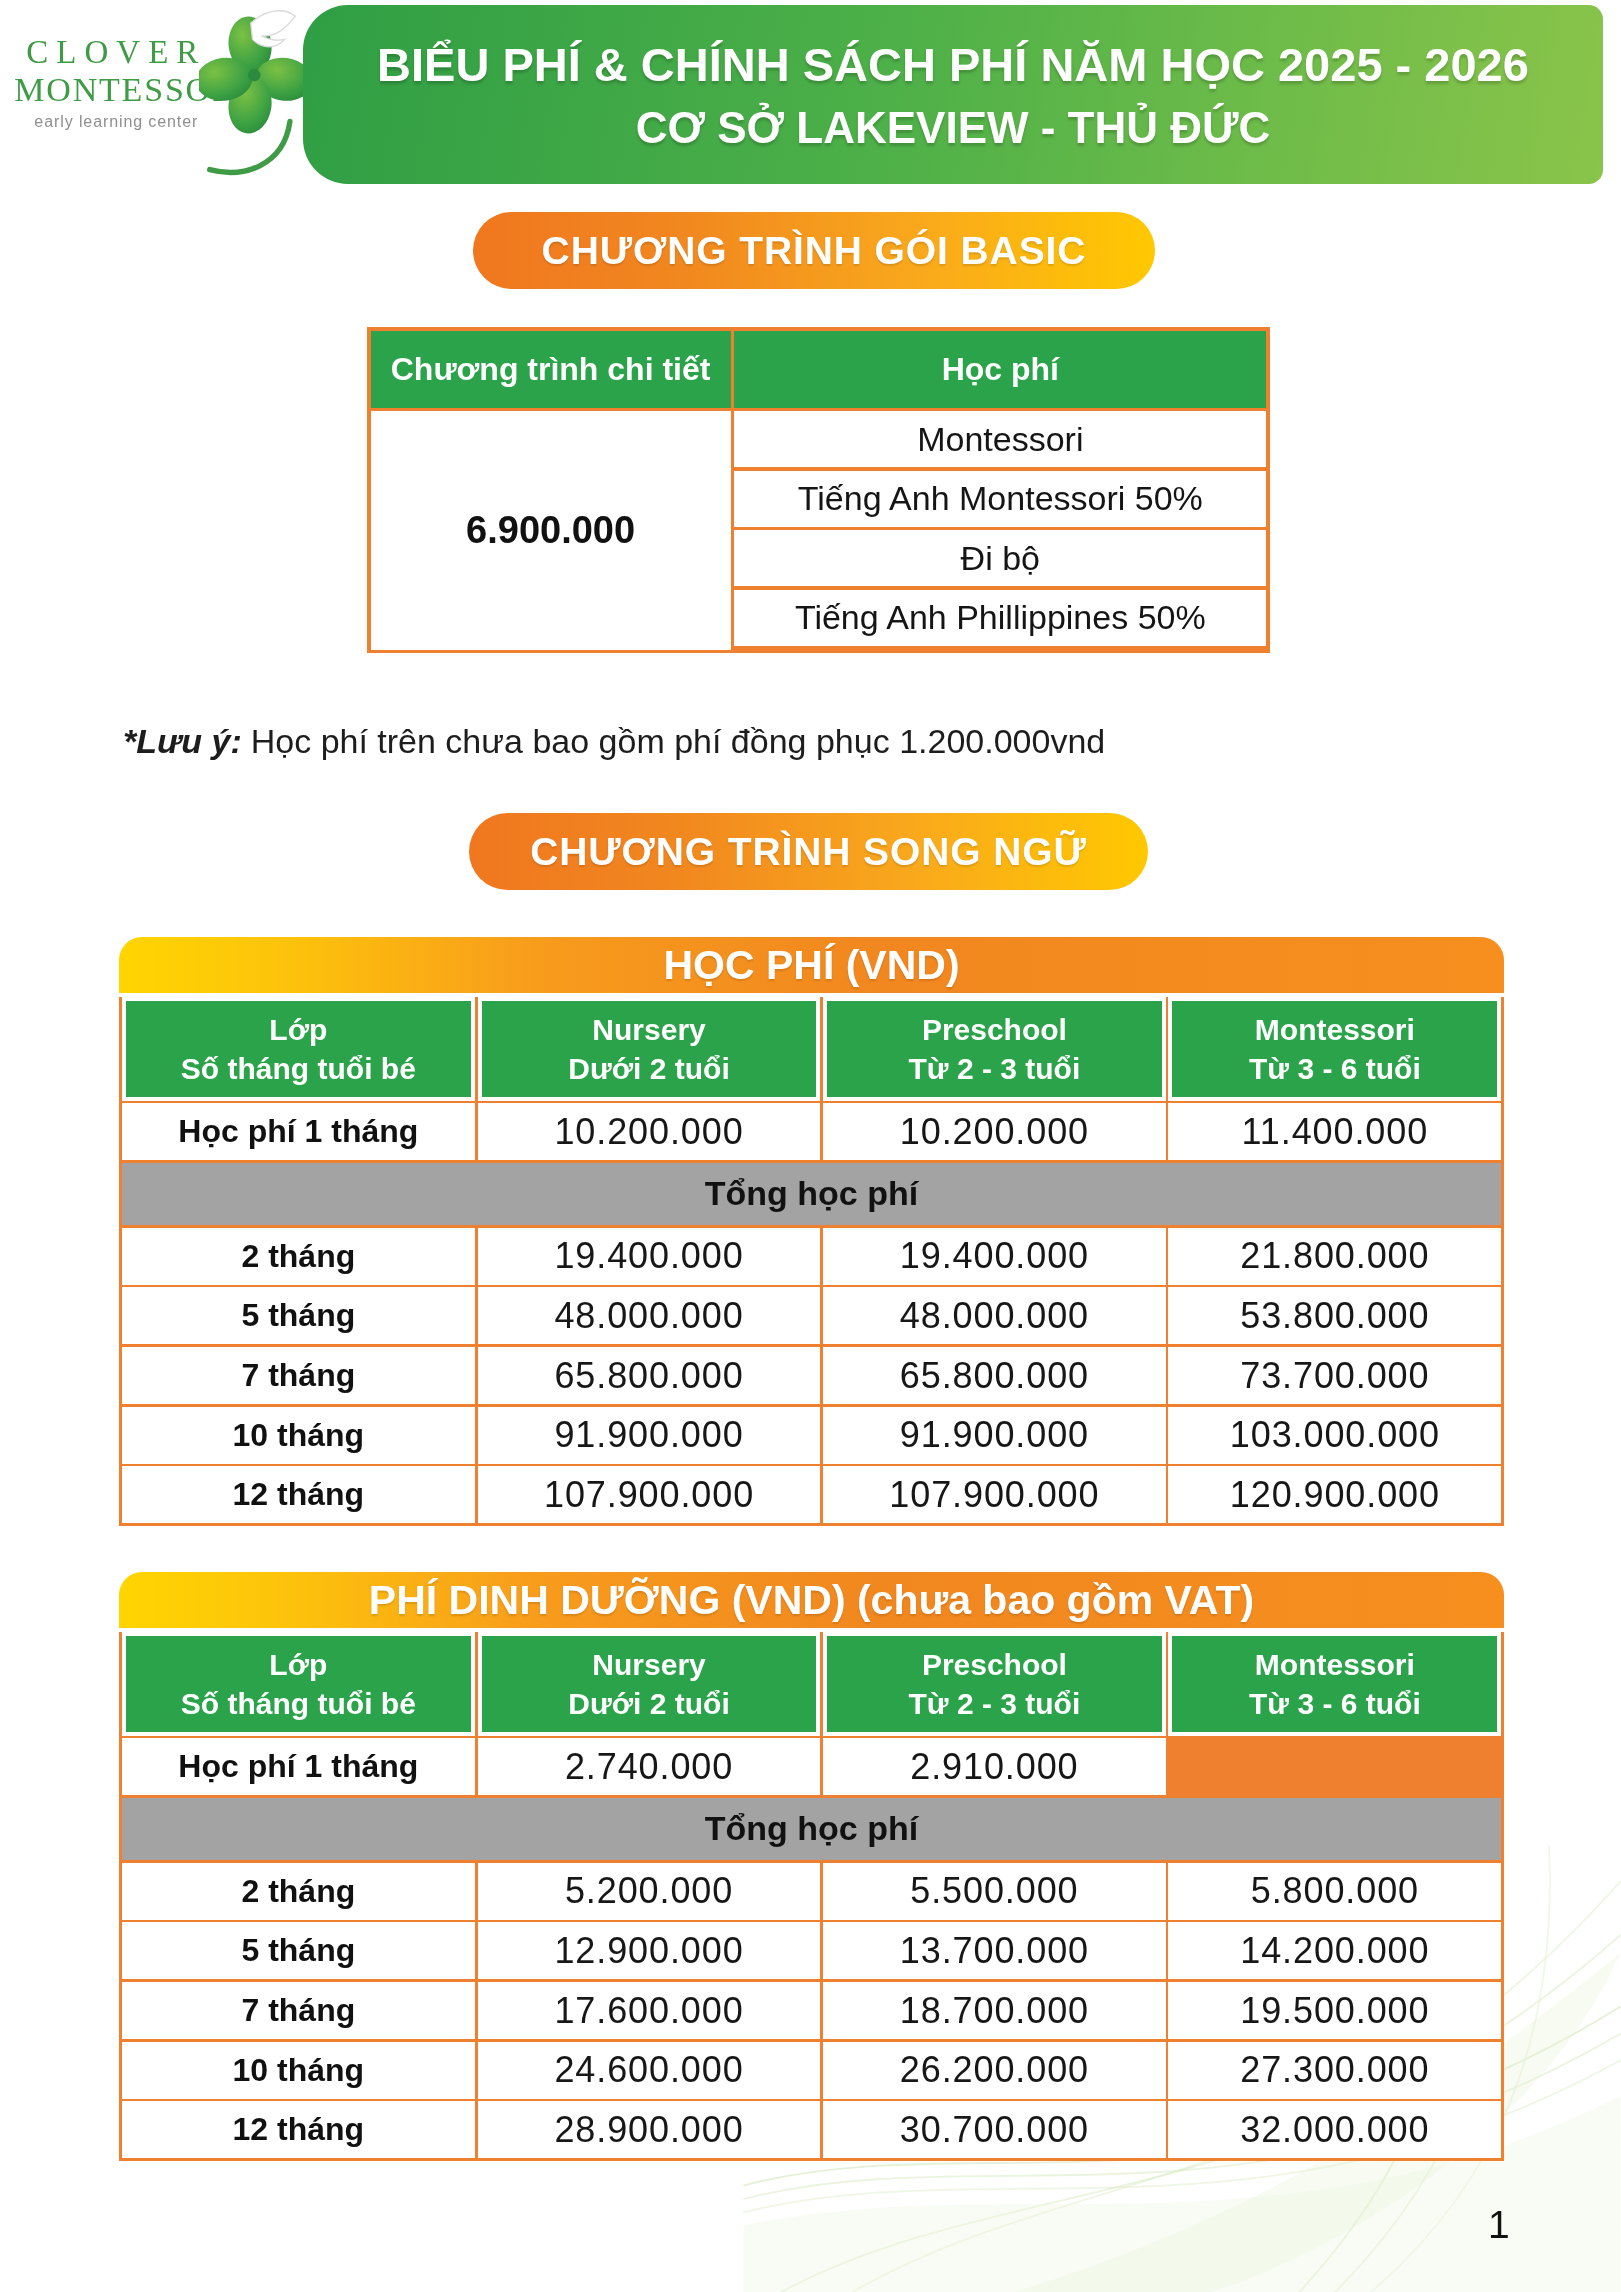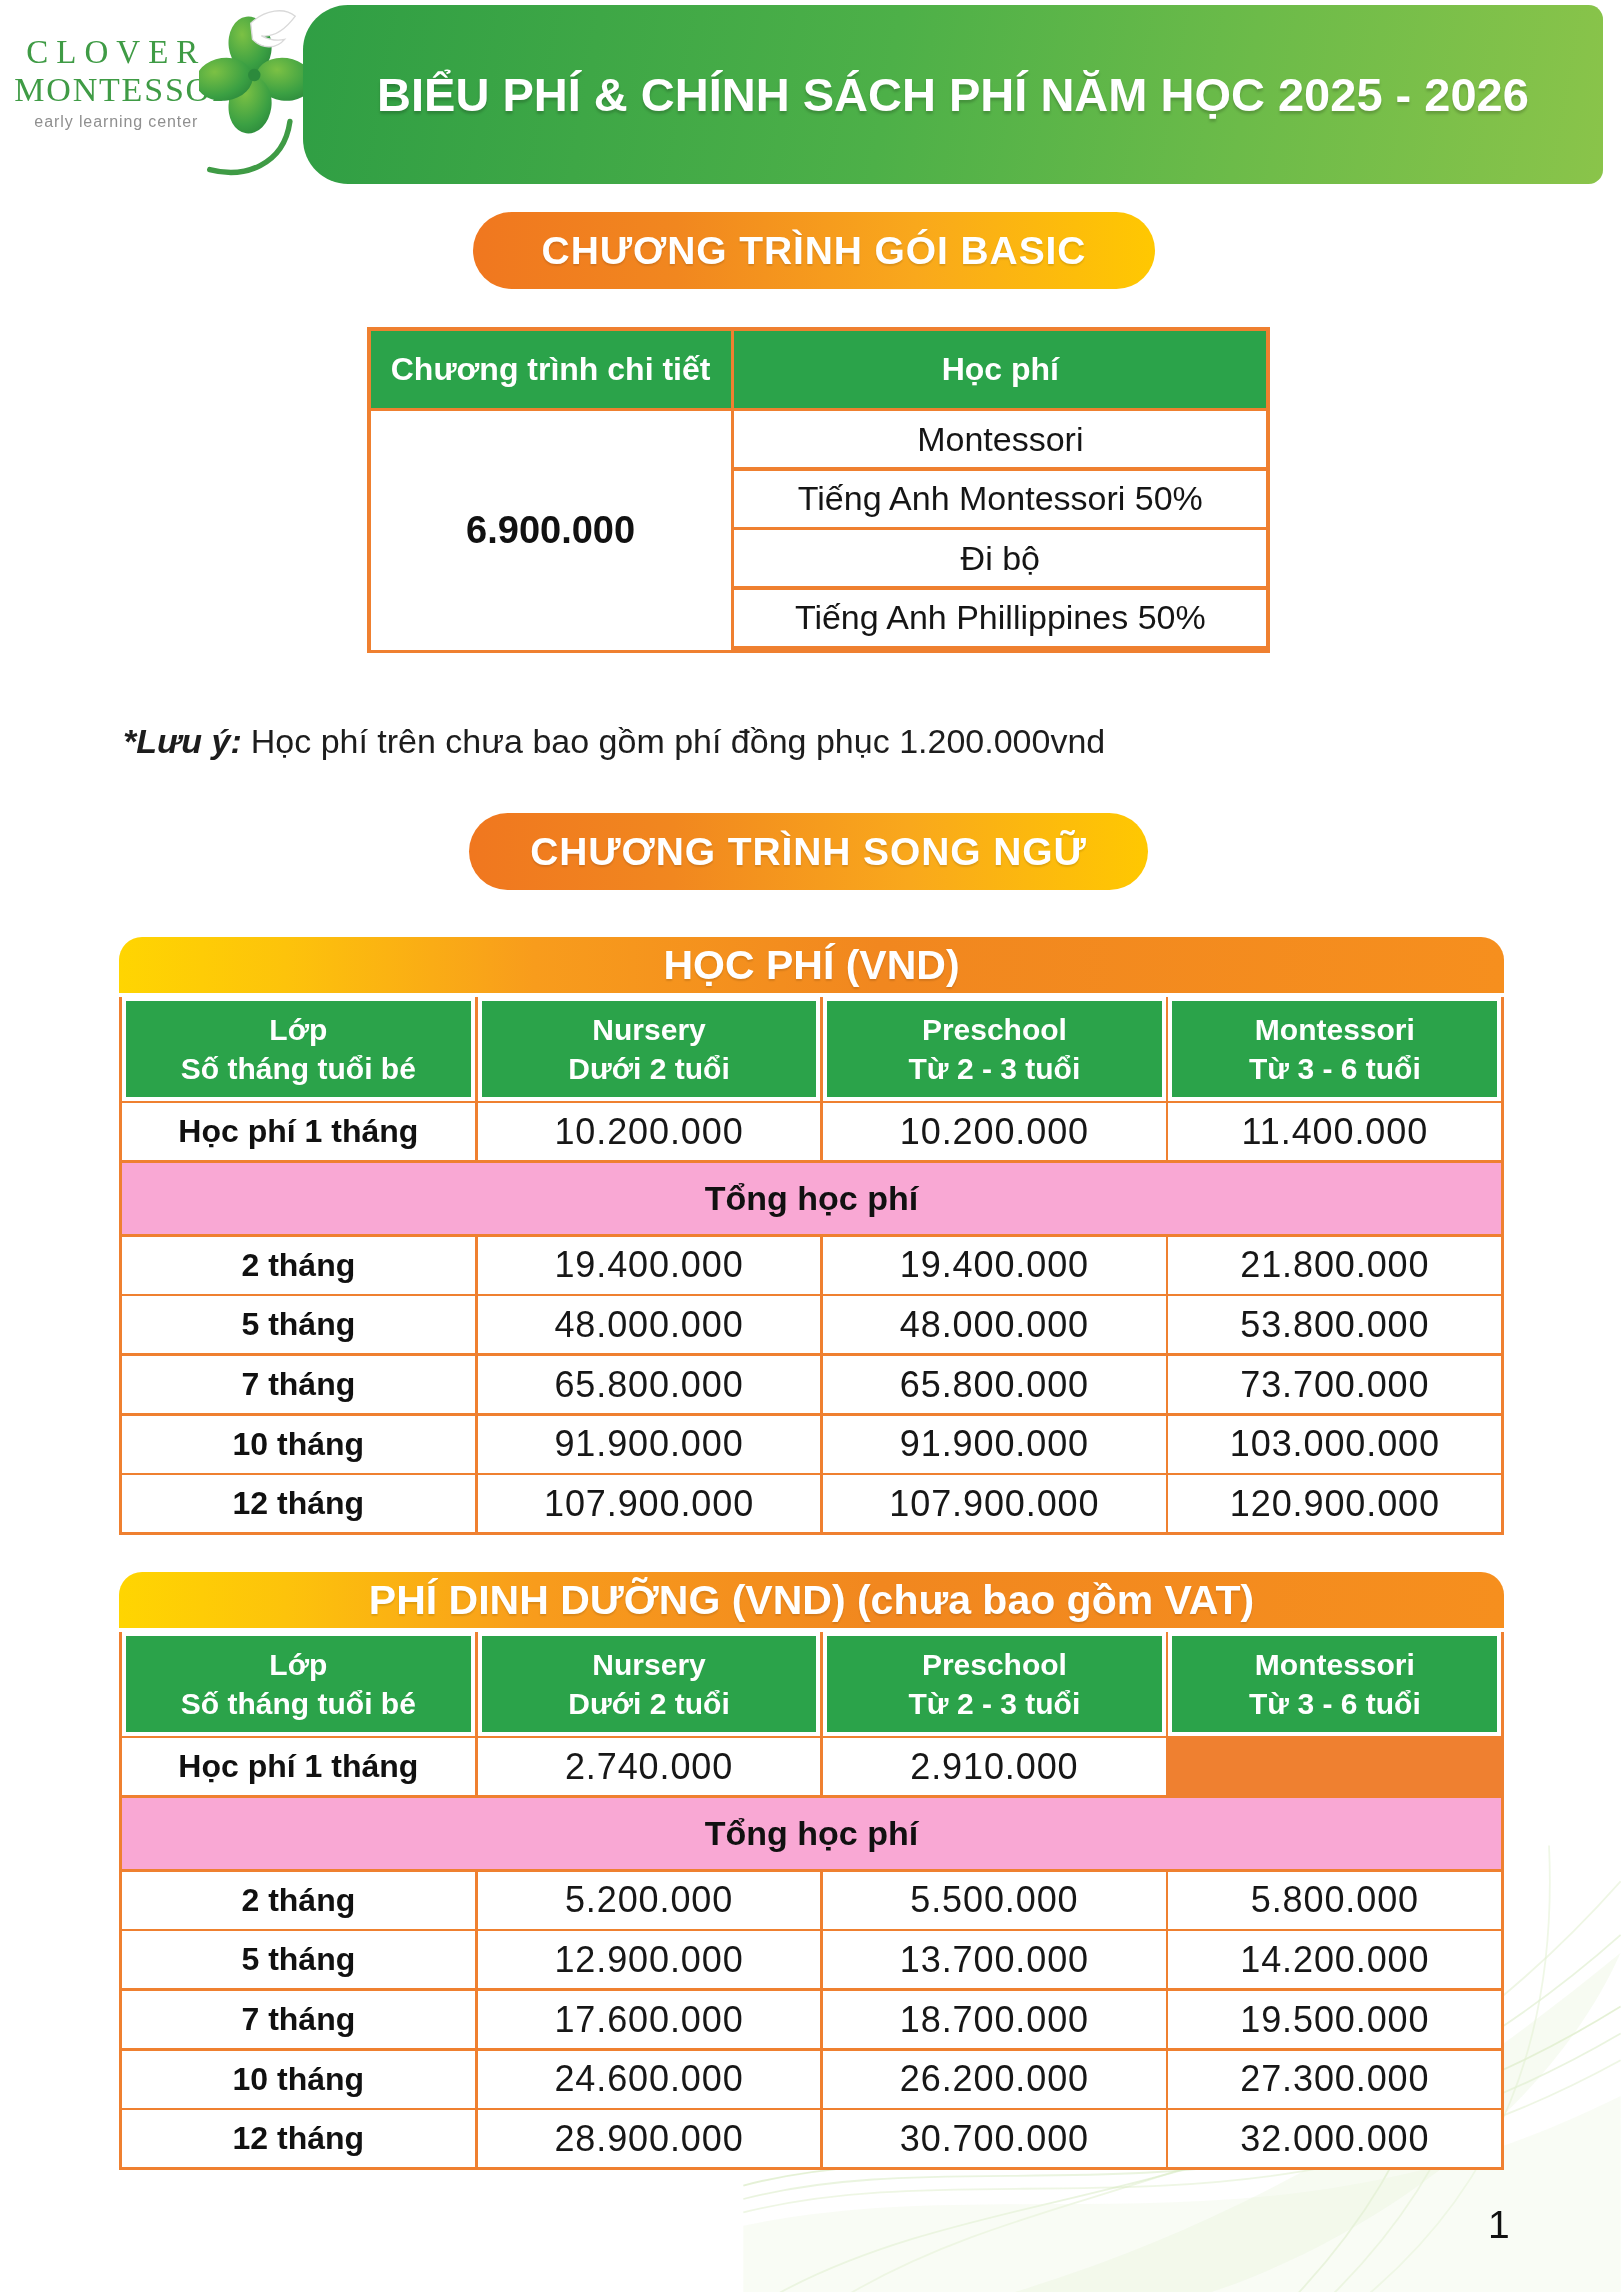--- a/index.html
+++ b/index.html
@@ -61,21 +61,21 @@
   }
   .gh{
     background:#2ba34a;border:4.5px solid #ffffff;height:104px;box-sizing:border-box;
     display:flex;flex-direction:column;align-items:center;justify-content:center;
     color:#fff;font-weight:bold;font-size:30px;line-height:1.3;text-align:center;
   }
   .lbl{background:#fff;height:57px;display:flex;align-items:center;justify-content:center;
        font-size:32px;font-weight:bold;color:#111;}
   .num{background:#fff;height:57px;display:flex;align-items:center;justify-content:center;
        font-size:36px;color:#171717;letter-spacing:0.9px;}
-  .total{grid-column:1/5;background:#f9a8d4;height:71px;display:flex;align-items:center;justify-content:center;
+  .total{grid-column:1/5;background:#a3a3a3;height:62px;display:flex;align-items:center;justify-content:center;
        font-size:34px;font-weight:bold;color:#111;}
   
   .page-num{position:absolute;left:1488px;top:2203px;font-size:39px;color:#111;}
   .waves{position:absolute;right:0;bottom:0;pointer-events:none;}
 </style>
 </head>
 <body>
 
 <div class="page">
 
@@ -113,20 +113,21 @@
         <ellipse cx="0" cy="34" rx="24" ry="32" fill="url(#leafg)" transform="rotate(8)"></ellipse>
         <ellipse cx="-34" cy="0" rx="32" ry="24" fill="url(#leafg)" transform="rotate(-8)"></ellipse>
         <circle cx="0" cy="0" r="7" fill="#2c8a3c"></circle>
       </g>
       <path d="M58 18 C 74 2 96 0 108 10 C 96 26 84 34 70 32 C 78 36 88 38 96 36 C 86 48 70 46 60 36 Z" fill="#ffffff" stroke="#d9d9d9" stroke-width="1.5"></path>
     </svg>
   </div>
 
   <div class="banner">
     <div class="t1">BIỂU PHÍ &amp; CHÍNH SÁCH PHÍ NĂM HỌC 2025 - 2026</div>
+    <div class="t2">CƠ SỞ LAKEVIEW - THỦ ĐỨC</div>
   </div>
 
   <div class="pill pill1">CHƯƠNG TRÌNH GÓI BASIC</div>
 
   <div class="basic-table">
     <div class="bt-h">Chương trình chi tiết</div>
     <div class="bt-h">Học phí</div>
     <div class="bt-tuition">6.900.000</div>
     <div class="bt-cell">Montessori</div>
     <div class="bt-cell">Tiếng Anh Montessori 50%</div>

